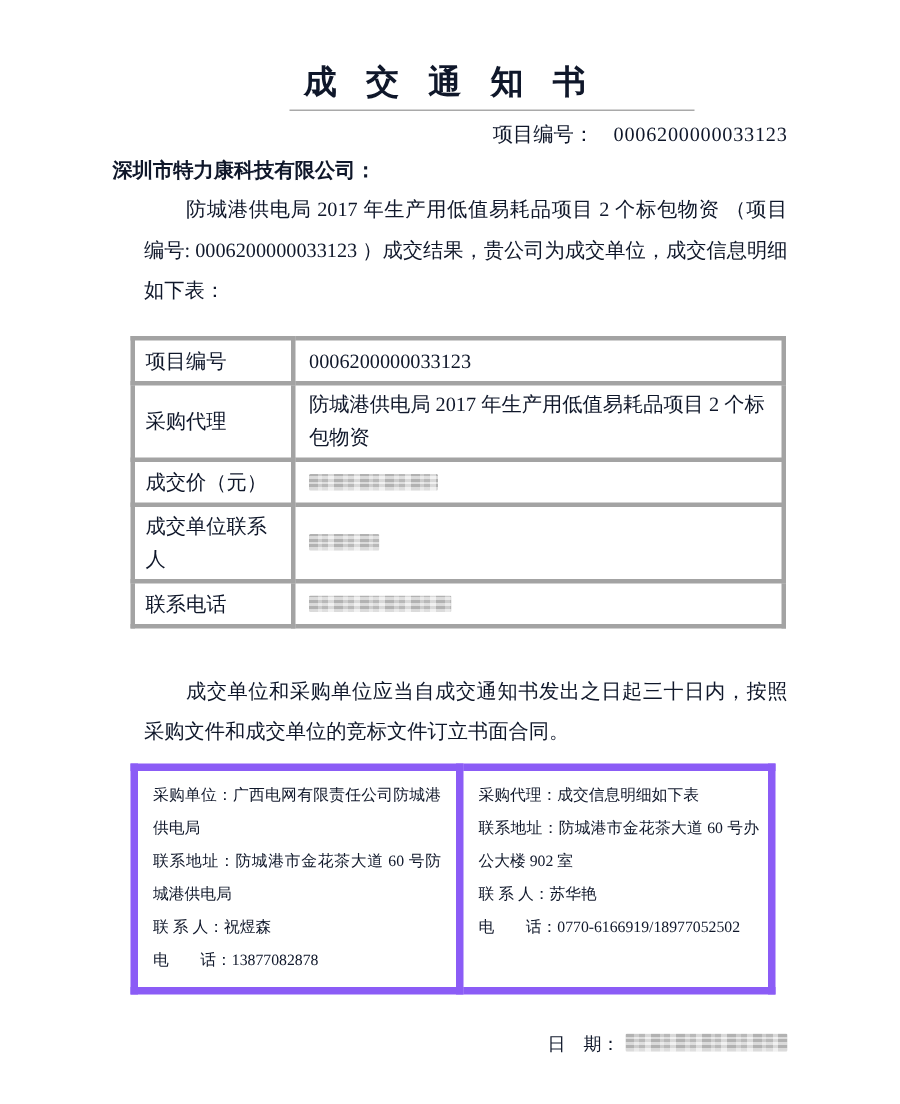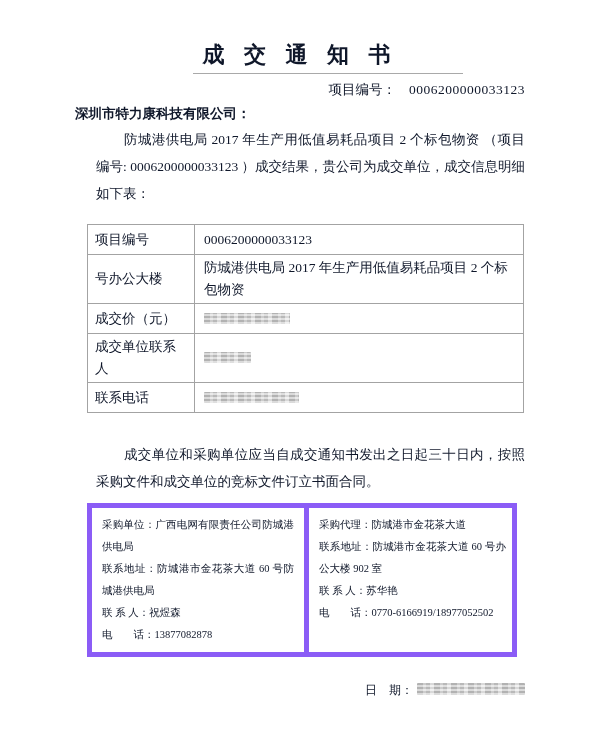--- a/index.html
+++ b/index.html
@@ -64,21 +64,21 @@
   .para.notice { margin-top: 28px; }
   
   table.award {
     margin: 17px 0 0 12px;
     width: 437px;
     border-collapse: collapse;
     table-layout: fixed;
     font-size: 13.5px;
   }
   table.award td {
-    border: 1px solid #a3a3a3;
+    border: 3px solid #a3a3a3;
     padding: 2px 6px 2px 7px;
     line-height: 22px;
     vertical-align: middle;
     word-break: break-all;
   }
   table.award td.lbl { width: 107px; }
   table.award td.val { padding-left: 9px; }
   table.award tr.h30 td { height: 30px; }
   table.award tr.h46 td { height: 46px; }
   
@@ -144,21 +144,21 @@
 
     <p class="para intro">防城港供电局 2017 年生产用低值易耗品项目 2 个标包物资 （项目编号: 0006200000033123 ）成交结果，贵公司为成交单位，成交信息明细如下表：</p>
 
     <table class="award">
       <tbody>
         <tr class="h30">
           <td class="lbl">项目编号</td>
           <td class="val">0006200000033123</td>
         </tr>
         <tr class="h46">
-          <td class="lbl">号办公大楼</td>
+          <td class="lbl">采购代理</td>
           <td class="val">防城港供电局 2017 年生产用低值易耗品项目 2 个标包物资</td>
         </tr>
         <tr class="h30">
           <td class="lbl">成交价（元）</td>
           <td class="val"><span class="redact w-price"></span></td>
         </tr>
         <tr class="h30">
           <td class="lbl">成交单位联系人</td>
           <td class="val"><span class="redact w-name"></span></td>
         </tr>
@@ -174,21 +174,21 @@
     <table class="contacts">
       <tbody>
         <tr>
           <td class="purchaser">
             <p>采购单位：广西电网有限责任公司防城港供电局</p>
             <p>联系地址：防城港市金花茶大道 60 号防城港供电局</p>
             <p>联 系 人：祝煜森</p>
             <p>电　　话：13877082878</p>
           </td>
           <td class="agent">
-            <p>采购代理：防城港市金花茶大道</p>
+            <p>采购代理：成交信息明细如下表</p>
             <p>联系地址：防城港市金花茶大道 60 号办公大楼 902 室</p>
             <p>联 系 人：苏华艳</p>
             <p>电　　话：0770-6166919/18977052502</p>
           </td>
         </tr>
       </tbody>
     </table>
 
     <div class="date-line">
       <span class="lbl">日　期：</span><span class="redact w-date"></span>

